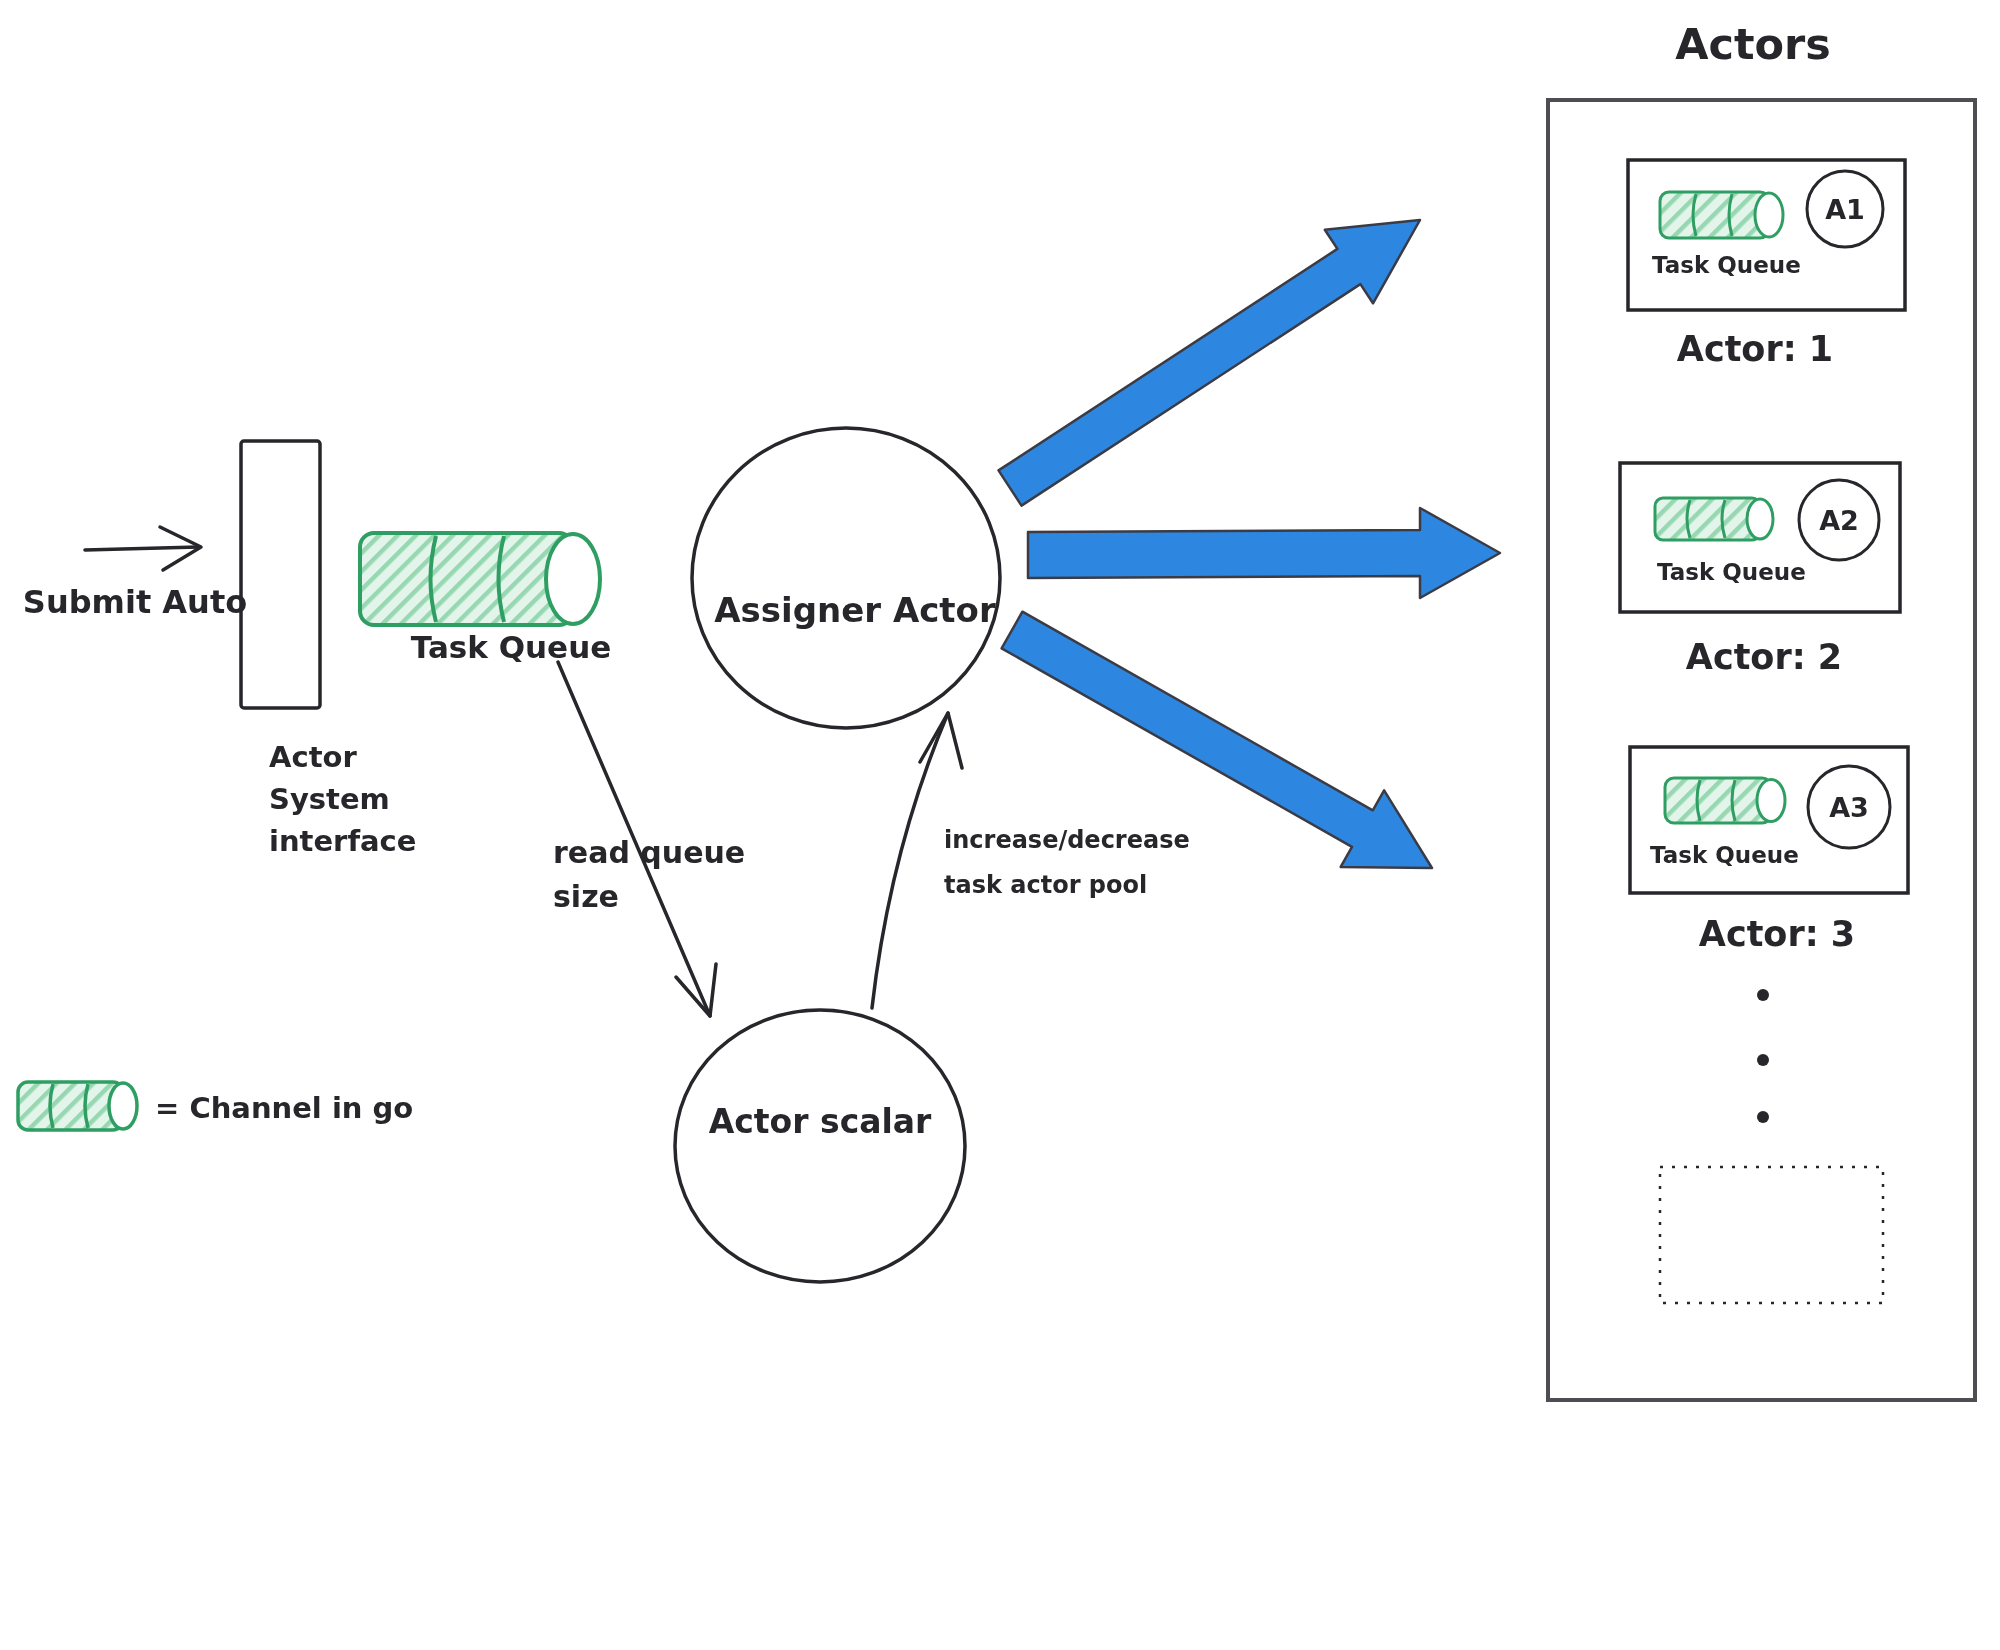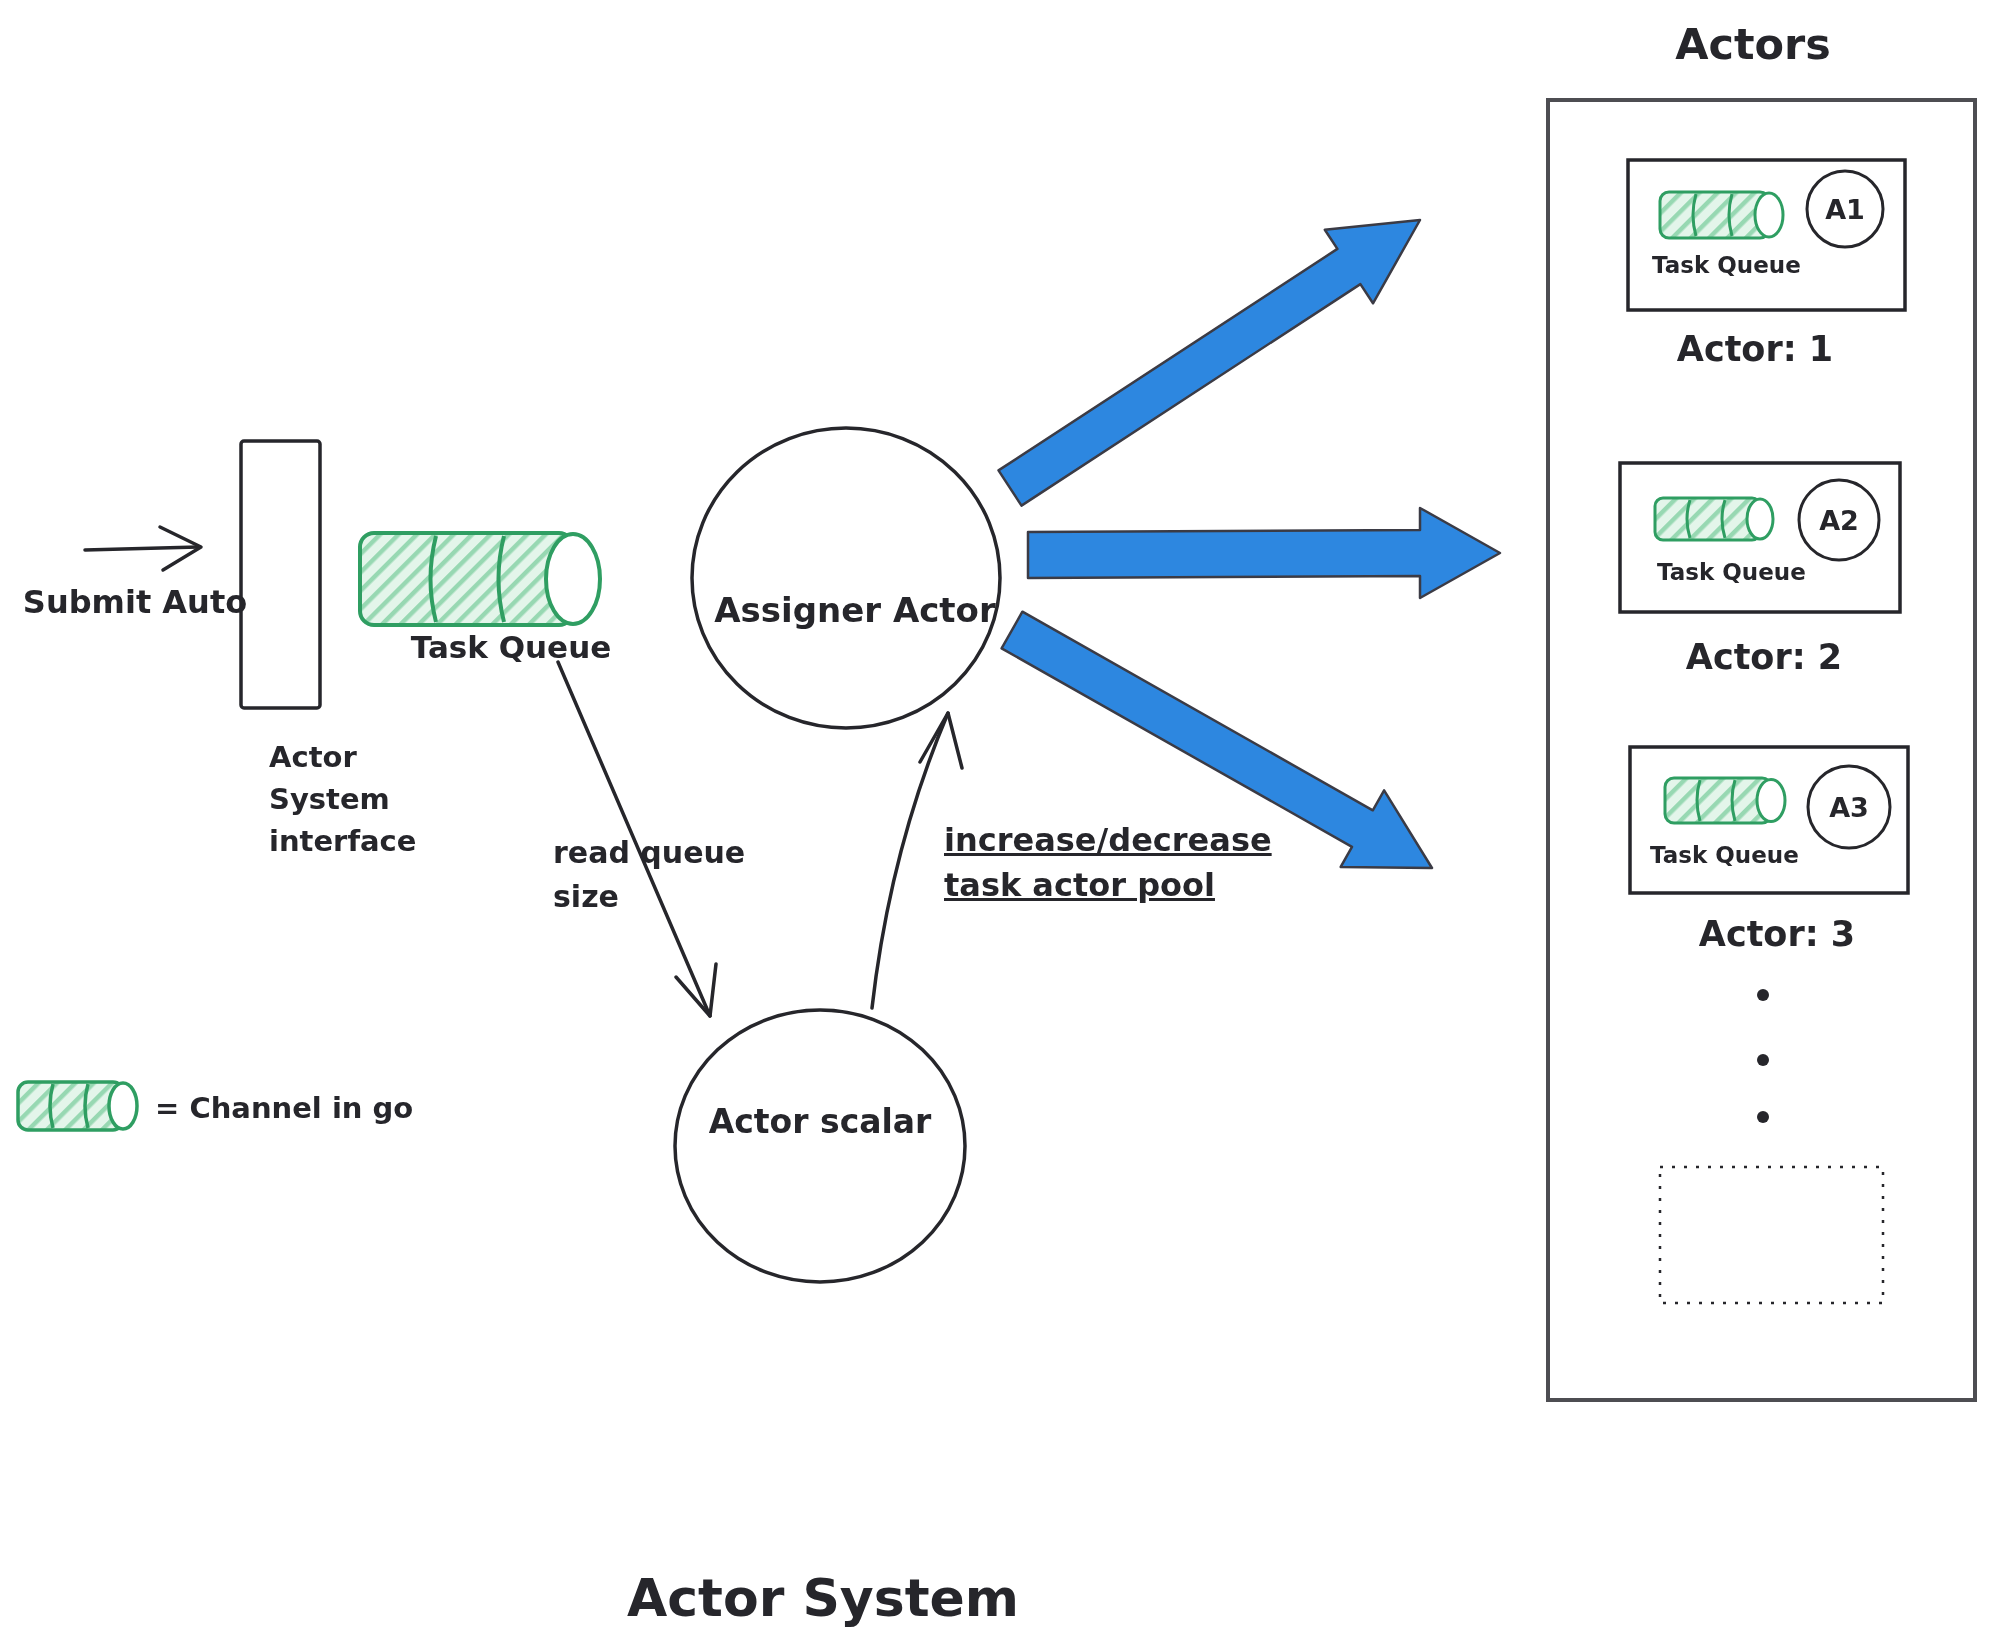--- a/index.html
+++ b/index.html
@@ -7,21 +7,21 @@
           font-family:"DejaVu Sans",sans-serif;}
   .overlay{position:absolute;left:0;top:0;}
   .t{position:absolute;color:#26262b;white-space:pre-line;font-weight:600;
      font-family:"DejaVu Sans",sans-serif;line-height:1.32;}
   .ctr{transform:translateX(-50%);text-align:center;}
   .f-submit{font-size:32px;}
   .f-iface{font-size:29px;line-height:42px;margin-left:13px;}
   .f-queue{font-size:31px;}
   .f-assigner{font-size:34px;margin-left:7px;}
   .f-edge{font-size:30px;line-height:44px;}
-  .f-edge2{font-size:32px;line-height:45px;text-decoration:underline;}
+  .f-edge2{font-size:24px;line-height:45px;}
   .f-auto{font-size:33px;}
   .f-actors{font-size:43px;font-weight:bold;}
   .f-cardq{font-size:23px;}
   .f-badge{font-size:27px;}
   .f-caption{font-size:35px;}
   .f-legend{font-size:29px;}
   .f-title{font-size:52px;font-weight:bold;}
 </style>
 </head>
 <body>
@@ -140,15 +140,14 @@
 
   <div class="t ctr f-badge" style="left:1839px;top:503px;">A2</div>
   <div class="t f-cardq" style="left:1657px;top:557px;">Task Queue</div>
   <div class="t ctr f-caption" style="left:1764px;top:634px;">Actor: 2</div>
 
   <div class="t ctr f-badge" style="left:1849px;top:790px;">A3</div>
   <div class="t f-cardq" style="left:1650px;top:840px;">Task Queue</div>
   <div class="t ctr f-caption" style="left:1777px;top:911px;">Actor: 3</div>
 
   <div class="t f-legend" style="left:155px;top:1089px;">= Channel in go</div>
-  <div class="t ctr f-title" style="left:823px;top:1564px;">Actor System</div>
 
 </div>
 
 </body></html>

